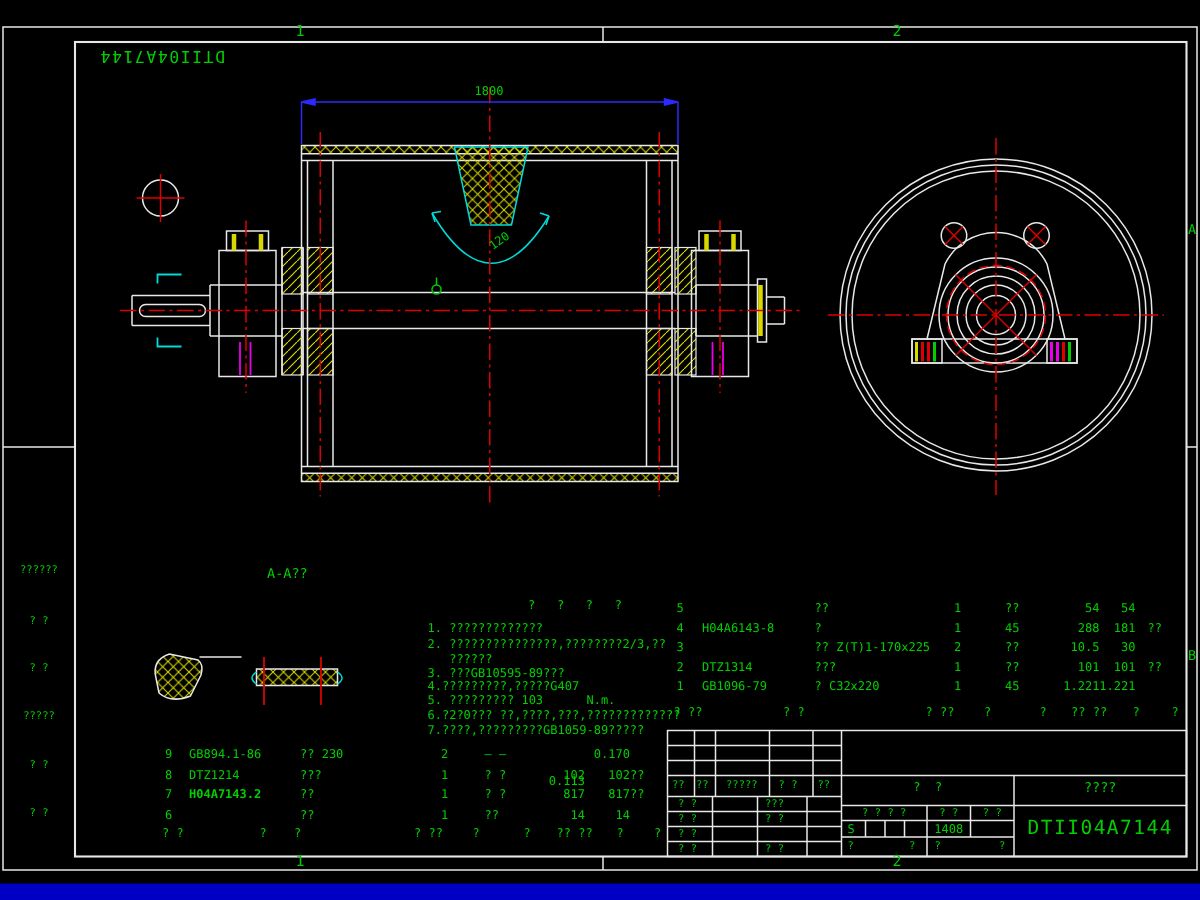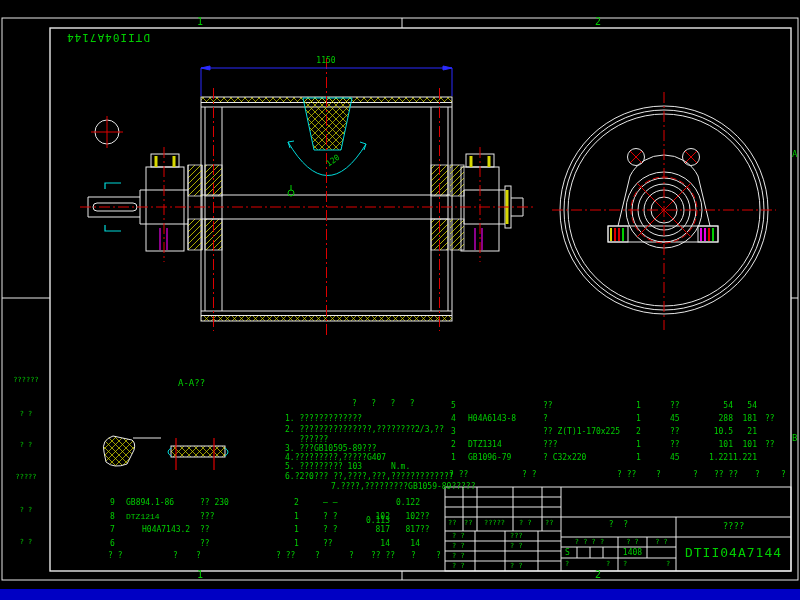--- a/index.html
+++ b/index.html
@@ -232,41 +232,41 @@
 
   <div class="t s10" style="left:197px;top:17px;">1</div>
   <div class="t s10" style="left:595px;top:17px;">2</div>
   <div class="t s10" style="left:197px;top:570px;">1</div>
   <div class="t s10" style="left:595px;top:570px;">2</div>
   <div class="t s9" style="left:792px;top:150px;">A</div>
   <div class="t s9" style="left:792px;top:434px;">B</div>
 
   <div class="t c" id="docnum-mirror" style="left:58px;top:32px;width:100px;">DTII04A7144</div>
 
-  <div class="t c" style="left:276px;top:57px;width:100px;">1150</div>
+  <div class="t c" style="left:276px;top:57px;width:100px;">1800</div>
   <div class="t" id="angle-label" style="left:326px;top:157px;">120</div>
 
   <div class="t s9" style="left:178px;top:379px;">A-A??</div>
 
   <div class="t s7 c" style="left:6px;top:377px;width:40px;">??????</div>
   <div class="t s7 c" style="left:6px;top:411px;width:40px;">? ?</div>
   <div class="t s7 c" style="left:6px;top:442px;width:40px;">? ?</div>
   <div class="t s7 c" style="left:6px;top:474px;width:40px;">?????</div>
   <div class="t s7 c" style="left:6px;top:507px;width:40px;">? ?</div>
   <div class="t s7 c" style="left:6px;top:539px;width:40px;">? ?</div>
 
   <div class="t" style="left:352px;top:400px;">?   ?   ?   ?</div>
   <div class="t" style="left:285px;top:415px;">1. ?????????????</div>
   <div class="t" style="left:285px;top:426px;text-align:center;">2. ???????????????,????????2/3,??</div>
   <div class="t" style="left:285px;top:436px;">   ??????</div>
   <div class="t" style="left:285px;top:445px;">3. ???GB10595-89???</div>
   <div class="t" style="left:285px;top:454px;">4.?????????,?????G407</div>
   <div class="t" style="left:285px;top:463px;">5. ????????? 103      N.m.</div>
   <div class="t" style="left:285px;top:473px;">6.?2?0??? ??,????,???,?????????????</div>
-  <div class="t" style="left:285px;top:483px;margin-left:46px;">7.????,?????????GB1059-89?????</div>
+  <div class="t" style="left:285px;top:483px;">7.????,?????????GB1059-89?????</div>
 
   <div>
     <div class="t" style="left:451px;top:402px;">5</div>
     <div class="t" style="left:543px;top:402px;">??</div>
     <div class="t" style="left:636px;top:402px;">1</div>
     <div class="t" style="left:670px;top:402px;">??</div>
     <div class="t rt" style="left:700px;top:402px;width:33px;">54</div>
     <div class="t rt" style="left:727px;top:402px;width:30px;">54</div>
 
     <div class="t" style="left:451px;top:415px;">4</div>
@@ -276,21 +276,21 @@
     <div class="t" style="left:670px;top:415px;">45</div>
     <div class="t rt" style="left:700px;top:415px;width:33px;">288</div>
     <div class="t rt" style="left:727px;top:415px;width:30px;">181</div>
     <div class="t" style="left:765px;top:415px;">??</div>
 
     <div class="t" style="left:451px;top:428px;">3</div>
     <div class="t" style="left:543px;top:428px;">?? Z(T)1-170x225</div>
     <div class="t" style="left:636px;top:428px;">2</div>
     <div class="t" style="left:670px;top:428px;">??</div>
     <div class="t rt" style="left:700px;top:428px;width:33px;">10.5</div>
-    <div class="t rt" style="left:727px;top:428px;width:30px;">21</div>
+    <div class="t rt" style="left:727px;top:428px;width:30px;">30</div>
 
     <div class="t" style="left:451px;top:441px;">2</div>
     <div class="t" style="left:468px;top:441px;">DTZ1314</div>
     <div class="t" style="left:543px;top:441px;">???</div>
     <div class="t" style="left:636px;top:441px;">1</div>
     <div class="t" style="left:670px;top:441px;">??</div>
     <div class="t rt" style="left:700px;top:441px;width:33px;">101</div>
     <div class="t rt" style="left:727px;top:441px;width:30px;">101</div>
     <div class="t" style="left:765px;top:441px;">??</div>
 
@@ -312,33 +312,33 @@
     <div class="t" style="left:781px;top:471px;">?</div>
   </div>
 
   <div>
     <div class="t" style="left:110px;top:499px;">9</div>
     <div class="t" style="left:126px;top:499px;">GB894.1-86</div>
     <div class="t" style="left:200px;top:499px;">?? 230</div>
     <div class="t" style="left:294px;top:499px;">2</div>
     <div class="t" style="left:323px;top:499px;">— —</div>
     <div class="t rt" style="left:362px;top:499px;width:28px;margin-top:18px;">0.113</div>
-    <div class="t rt" style="left:392px;top:499px;width:28px;">0.122</div>
+    <div class="t rt" style="left:392px;top:499px;width:28px;">0.170</div>
 
     <div class="t" style="left:110px;top:513px;">8</div>
-    <div class="t" style="left:126px;top:513px;font-family:Liberation Mono, monospace;">DTZ1214</div>
+    <div class="t" style="left:126px;top:513px;">DTZ1214</div>
     <div class="t" style="left:200px;top:513px;">???</div>
     <div class="t" style="left:294px;top:513px;">1</div>
     <div class="t" style="left:323px;top:513px;">? ?</div>
     <div class="t rt" style="left:362px;top:513px;width:28px;">102</div>
     <div class="t rt" style="left:392px;top:513px;width:28px;">102</div>
     <div class="t" style="left:420px;top:513px;">??</div>
 
     <div class="t" style="left:110px;top:526px;">7</div>
-    <div class="t" style="left:142px;top:526px;">H04A7143.2</div>
+    <div class="t" style="left:126px;top:526px;font-weight:bold;">H04A7143.2</div>
     <div class="t" style="left:200px;top:526px;">??</div>
     <div class="t" style="left:294px;top:526px;">1</div>
     <div class="t" style="left:323px;top:526px;">? ?</div>
     <div class="t rt" style="left:362px;top:526px;width:28px;">817</div>
     <div class="t rt" style="left:392px;top:526px;width:28px;">817</div>
     <div class="t" style="left:420px;top:526px;">??</div>
 
     <div class="t" style="left:110px;top:540px;">6</div>
     <div class="t" style="left:200px;top:540px;">??</div>
     <div class="t" style="left:294px;top:540px;">1</div>

